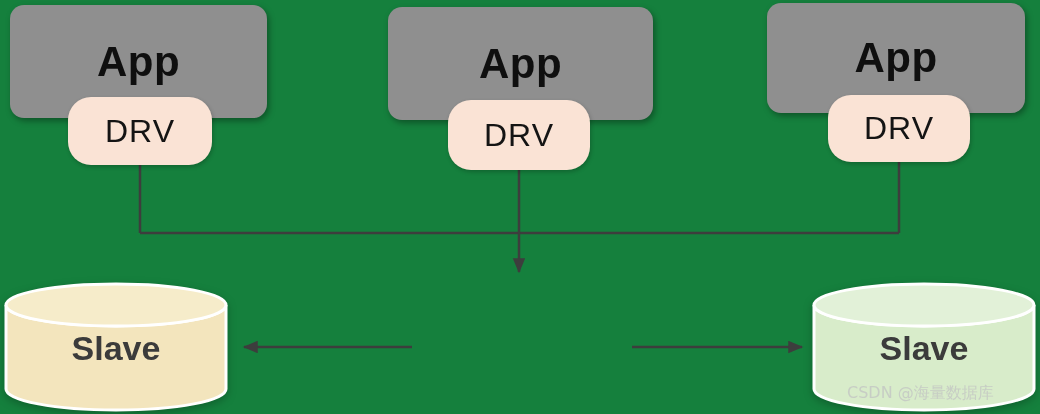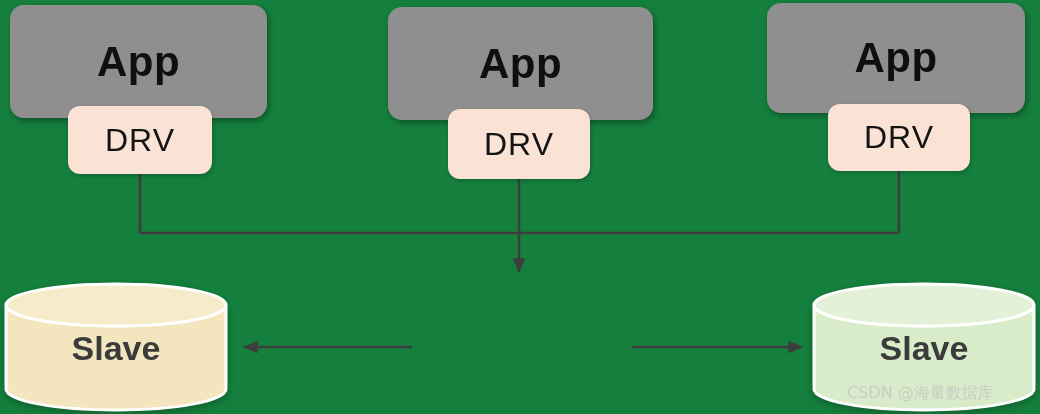--- a/index.html
+++ b/index.html
@@ -11,23 +11,23 @@
   .app-box{
     position:absolute;background:#8f8f8f;border-radius:14px;
     display:flex;align-items:center;justify-content:center;
     box-shadow:2px 3px 6px rgba(0,0,0,0.35);z-index:2;
   }
   .app-label{
     font-size:42px;font-weight:bold;color:#0f0f0f;letter-spacing:0.5px;
   }
   
   .drv-box{
-    position:absolute;background:#fae3d5;border-radius:12px;
+    position:absolute;background:#fae3d5;border-radius:23px;
     display:flex;align-items:center;justify-content:center;
-    box-shadow:1px 2px 4px rgba(0,0,0,0.22);z-index:3;margin-top:9px;
+    box-shadow:1px 2px 4px rgba(0,0,0,0.22);z-index:3;
   }
   .drv-label{
     font-size:32px;font-weight:normal;color:#141414;letter-spacing:1px;
   }
   
   #connectors{position:absolute;left:0;top:0;z-index:1;}
   .conn{stroke:#3d3d3d;stroke-width:2.5;fill:none;}
   
   .cyl{position:absolute;z-index:4;filter:drop-shadow(0 3px 4px rgba(0,0,0,0.25));}
   .cyl svg{display:block;}

